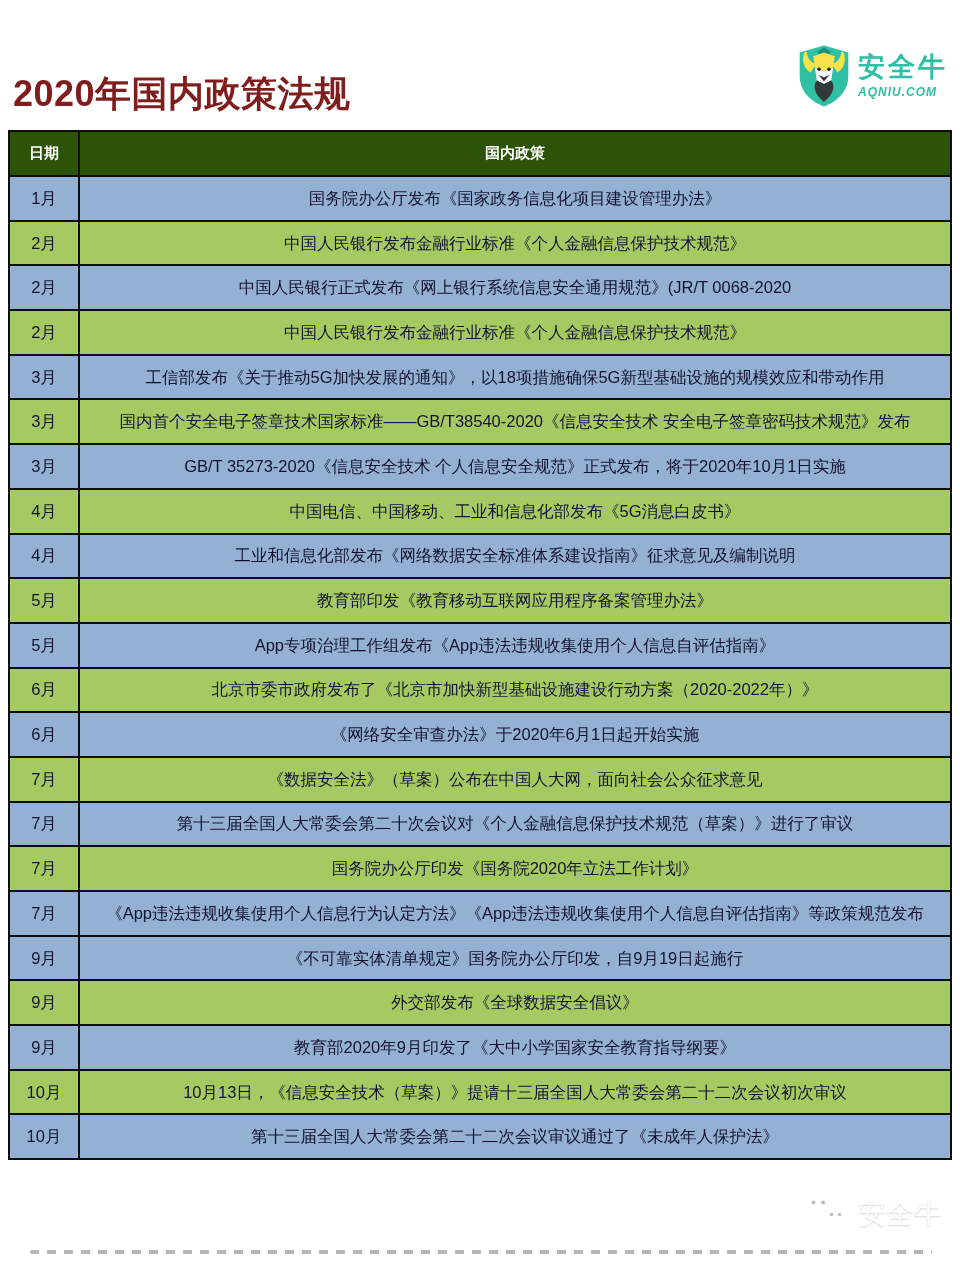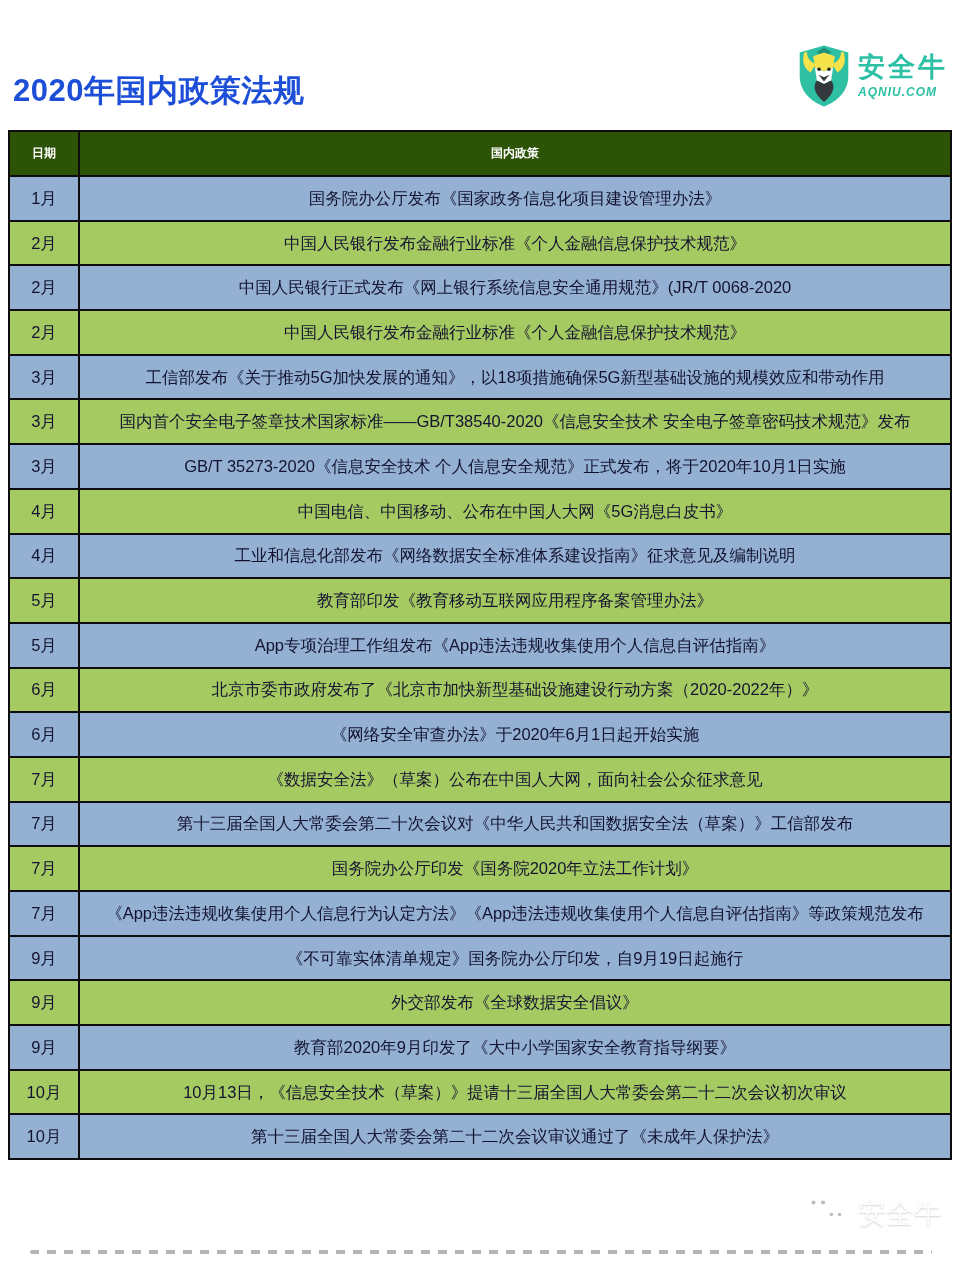--- a/index.html
+++ b/index.html
@@ -5,40 +5,40 @@
   html, body { margin:0; padding:0; }
   body {
     width:960px; height:1262px;
     background:#ffffff;
     font-family:"Liberation Sans", sans-serif;
     position:relative;
     overflow:hidden;
   }
   .page-title {
     position:absolute; left:13px; top:70px;
-    margin:0; font-size:31px; font-weight:bold; color:#1d4ed8;
+    margin:0; font-size:36px; font-weight:bold; color:#7f1d1d;
     letter-spacing:0.5px;
   }
   .logo {
     position:absolute; top:44px; right:12px;
     display:flex; align-items:center; gap:7px;
   }
   .logo svg { width:54px; height:64px; display:block; }
   .logo-text { display:flex; flex-direction:column; align-items:flex-start; }
   .logo-name { font-size:27px; color:#2ec0a4; font-weight:bold; letter-spacing:3px; line-height:1; }
   .logo-domain { font-size:12px; color:#2ec0a4; font-weight:bold; font-style:italic; letter-spacing:1px; margin-top:4px; }
 
   table.policy {
     position:absolute; top:130px; left:8px; width:944px;
     border-collapse:collapse; table-layout:fixed;
   }
   table.policy th, table.policy td { border:2px solid #0d0d0d; }
   table.policy thead th {
     background:#2d5406; color:#ffffff;
-    font-size:12px; font-weight:bold; height:41px;
+    font-size:15px; font-weight:bold; height:41px;
   }
   table.policy td {
     text-align:center; vertical-align:middle;
     font-size:16.5px; color:#131330;
     height:42.7px; padding:0 6px;
     line-height:1.15;
   }
   td.date-cell { font-size:17px;margin-top:11px; }
   tr.row-blue  td { background:#94b1d4; }
   tr.row-green td { background:#a6ca62; }
@@ -120,21 +120,21 @@
       <tr class="row-green">
         <td class="date-cell">3月</td>
         <td class="policy-cell">国内首个安全电子签章技术国家标准——GB/T38540-2020《信息安全技术 安全电子签章密码技术规范》发布</td>
       </tr>
       <tr class="row-blue">
         <td class="date-cell">3月</td>
         <td class="policy-cell">GB/T 35273-2020《信息安全技术 个人信息安全规范》正式发布，将于2020年10月1日实施</td>
       </tr>
       <tr class="row-green">
         <td class="date-cell">4月</td>
-        <td class="policy-cell">中国电信、中国移动、公布在中国人大网《5G消息白皮书》</td>
+        <td class="policy-cell">中国电信、中国移动、工业和信息化部发布《5G消息白皮书》</td>
       </tr>
       <tr class="row-blue">
         <td class="date-cell">4月</td>
         <td class="policy-cell">工业和信息化部发布《网络数据安全标准体系建设指南》征求意见及编制说明</td>
       </tr>
       <tr class="row-green">
         <td class="date-cell">5月</td>
         <td class="policy-cell">教育部印发《教育移动互联网应用程序备案管理办法》</td>
       </tr>
       <tr class="row-blue">
@@ -148,21 +148,21 @@
       <tr class="row-blue">
         <td class="date-cell">6月</td>
         <td class="policy-cell">《网络安全审查办法》于2020年6月1日起开始实施</td>
       </tr>
       <tr class="row-green">
         <td class="date-cell">7月</td>
         <td class="policy-cell">《数据安全法》（草案）公布在中国人大网，面向社会公众征求意见</td>
       </tr>
       <tr class="row-blue">
         <td class="date-cell">7月</td>
-        <td class="policy-cell">第十三届全国人大常委会第二十次会议对《中华人民共和国数据安全法（草案）》工信部发布</td>
+        <td class="policy-cell">第十三届全国人大常委会第二十次会议对《个人金融信息保护技术规范（草案）》进行了审议</td>
       </tr>
       <tr class="row-green">
         <td class="date-cell">7月</td>
         <td class="policy-cell">国务院办公厅印发《国务院2020年立法工作计划》</td>
       </tr>
       <tr class="row-blue">
         <td class="date-cell">7月</td>
         <td class="policy-cell">《App违法违规收集使用个人信息行为认定方法》《App违法违规收集使用个人信息自评估指南》等政策规范发布</td>
       </tr>
       <tr class="row-blue">

